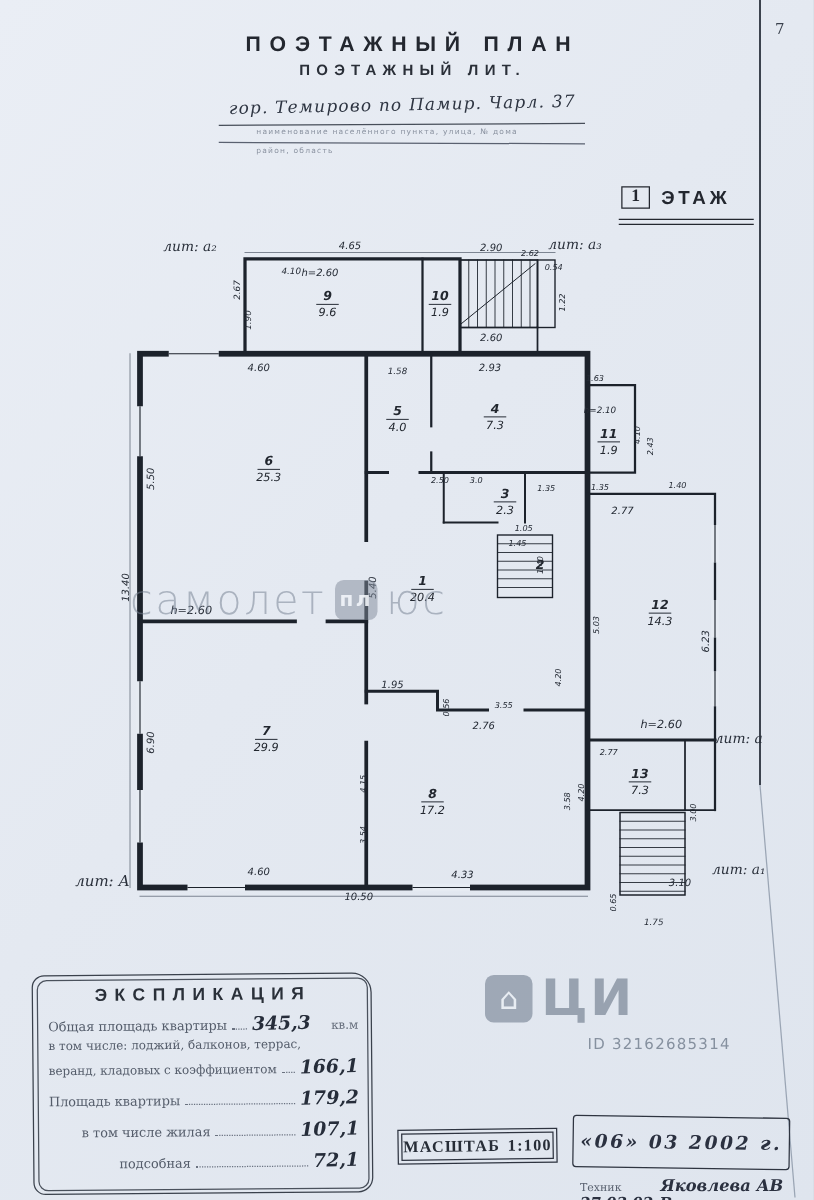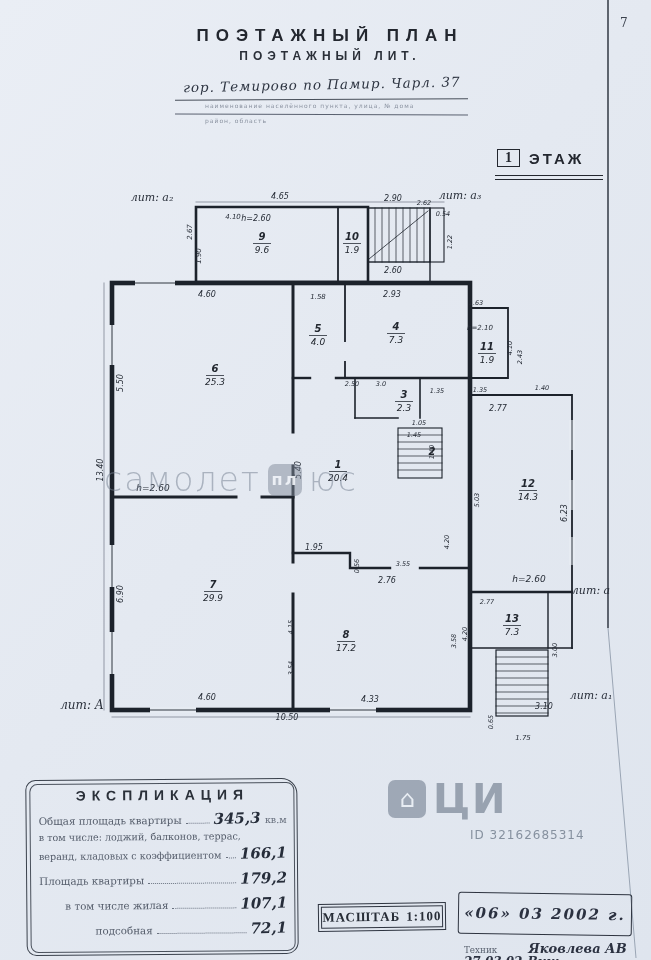--- a/index.html
+++ b/index.html
@@ -60,21 +60,21 @@
   .explication::before{content:"";position:absolute;inset:2.5px;border:1px solid #4a515c;
           border-radius:8px;pointer-events:none;}
   .exp-title{text-align:center;font:bold 14px "Liberation Sans",sans-serif;
           letter-spacing:6px;color:#2a3039;margin-bottom:7px;}
   .exp-row{display:flex;align-items:baseline;margin-bottom:3px;}
   .exp-label{font:10.3px "DejaVu Serif",serif;color:#555d6b;white-space:nowrap;}
   .exp-small .exp-label{font-size:9.6px;}
   .leader{flex:1;border-bottom:1.5px dotted #6a7280;margin:0 4px;min-width:8px;height:11px;}
   .exp-value{font:italic 15px "DejaVu Serif",serif;font-weight:bold;color:#262d3a;
           transform:rotate(-1deg);white-space:nowrap;}
-  .exp-suffix{font:9.5px "DejaVu Serif",serif;color:#666e7c;margin-left:4px;text-align:right;}
+  .exp-suffix{font:9.5px "DejaVu Serif",serif;color:#666e7c;margin-left:16px;text-align:right;}
   .indent1{padding-left:26px;}
   .indent2{padding-left:56px;}
   .mt{margin-top:7px;}
 
   
   .stamp-scale{position:absolute;top:903px;left:318px;width:128px;height:28px;box-sizing:border-box;
           border:1.6px solid #2e3440;transform:rotate(-0.8deg);
           display:flex;align-items:center;justify-content:center;gap:6px;}
   .stamp-scale::before{content:"";position:absolute;inset:2px;border:1px solid #2e3440;pointer-events:none;}
   .stamp-scale span{font:bold 13px "Liberation Serif",serif;letter-spacing:1px;color:#272d37;}

